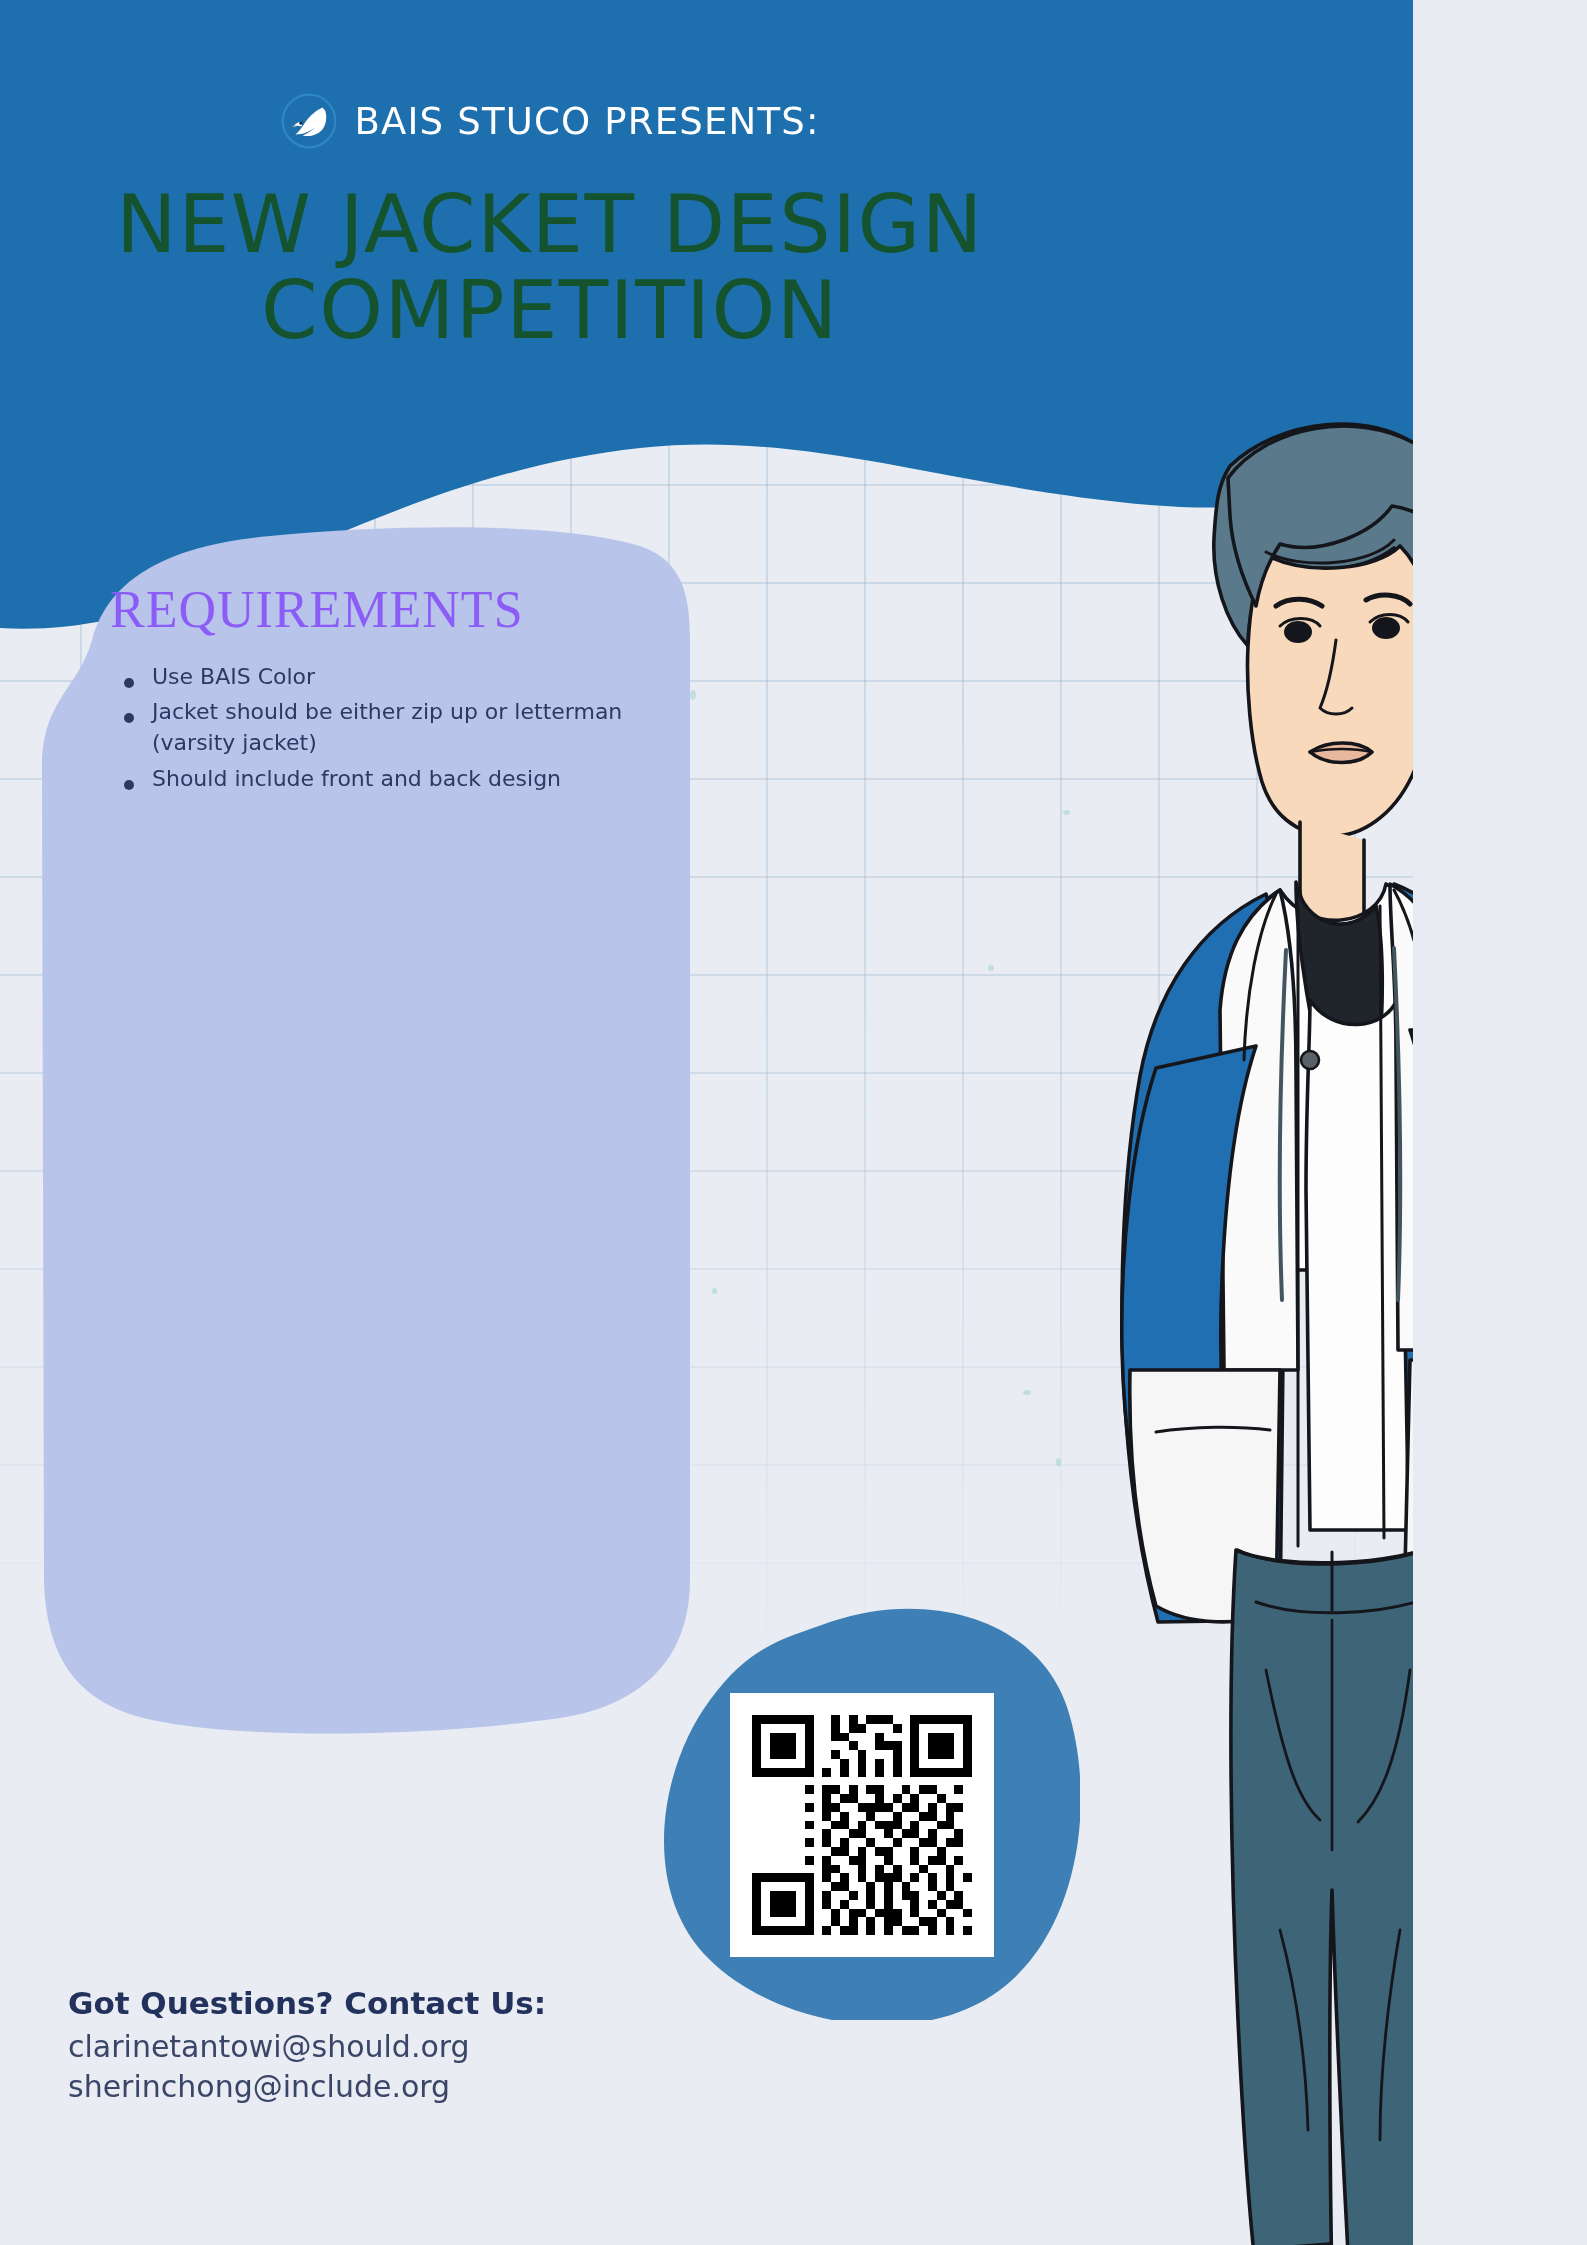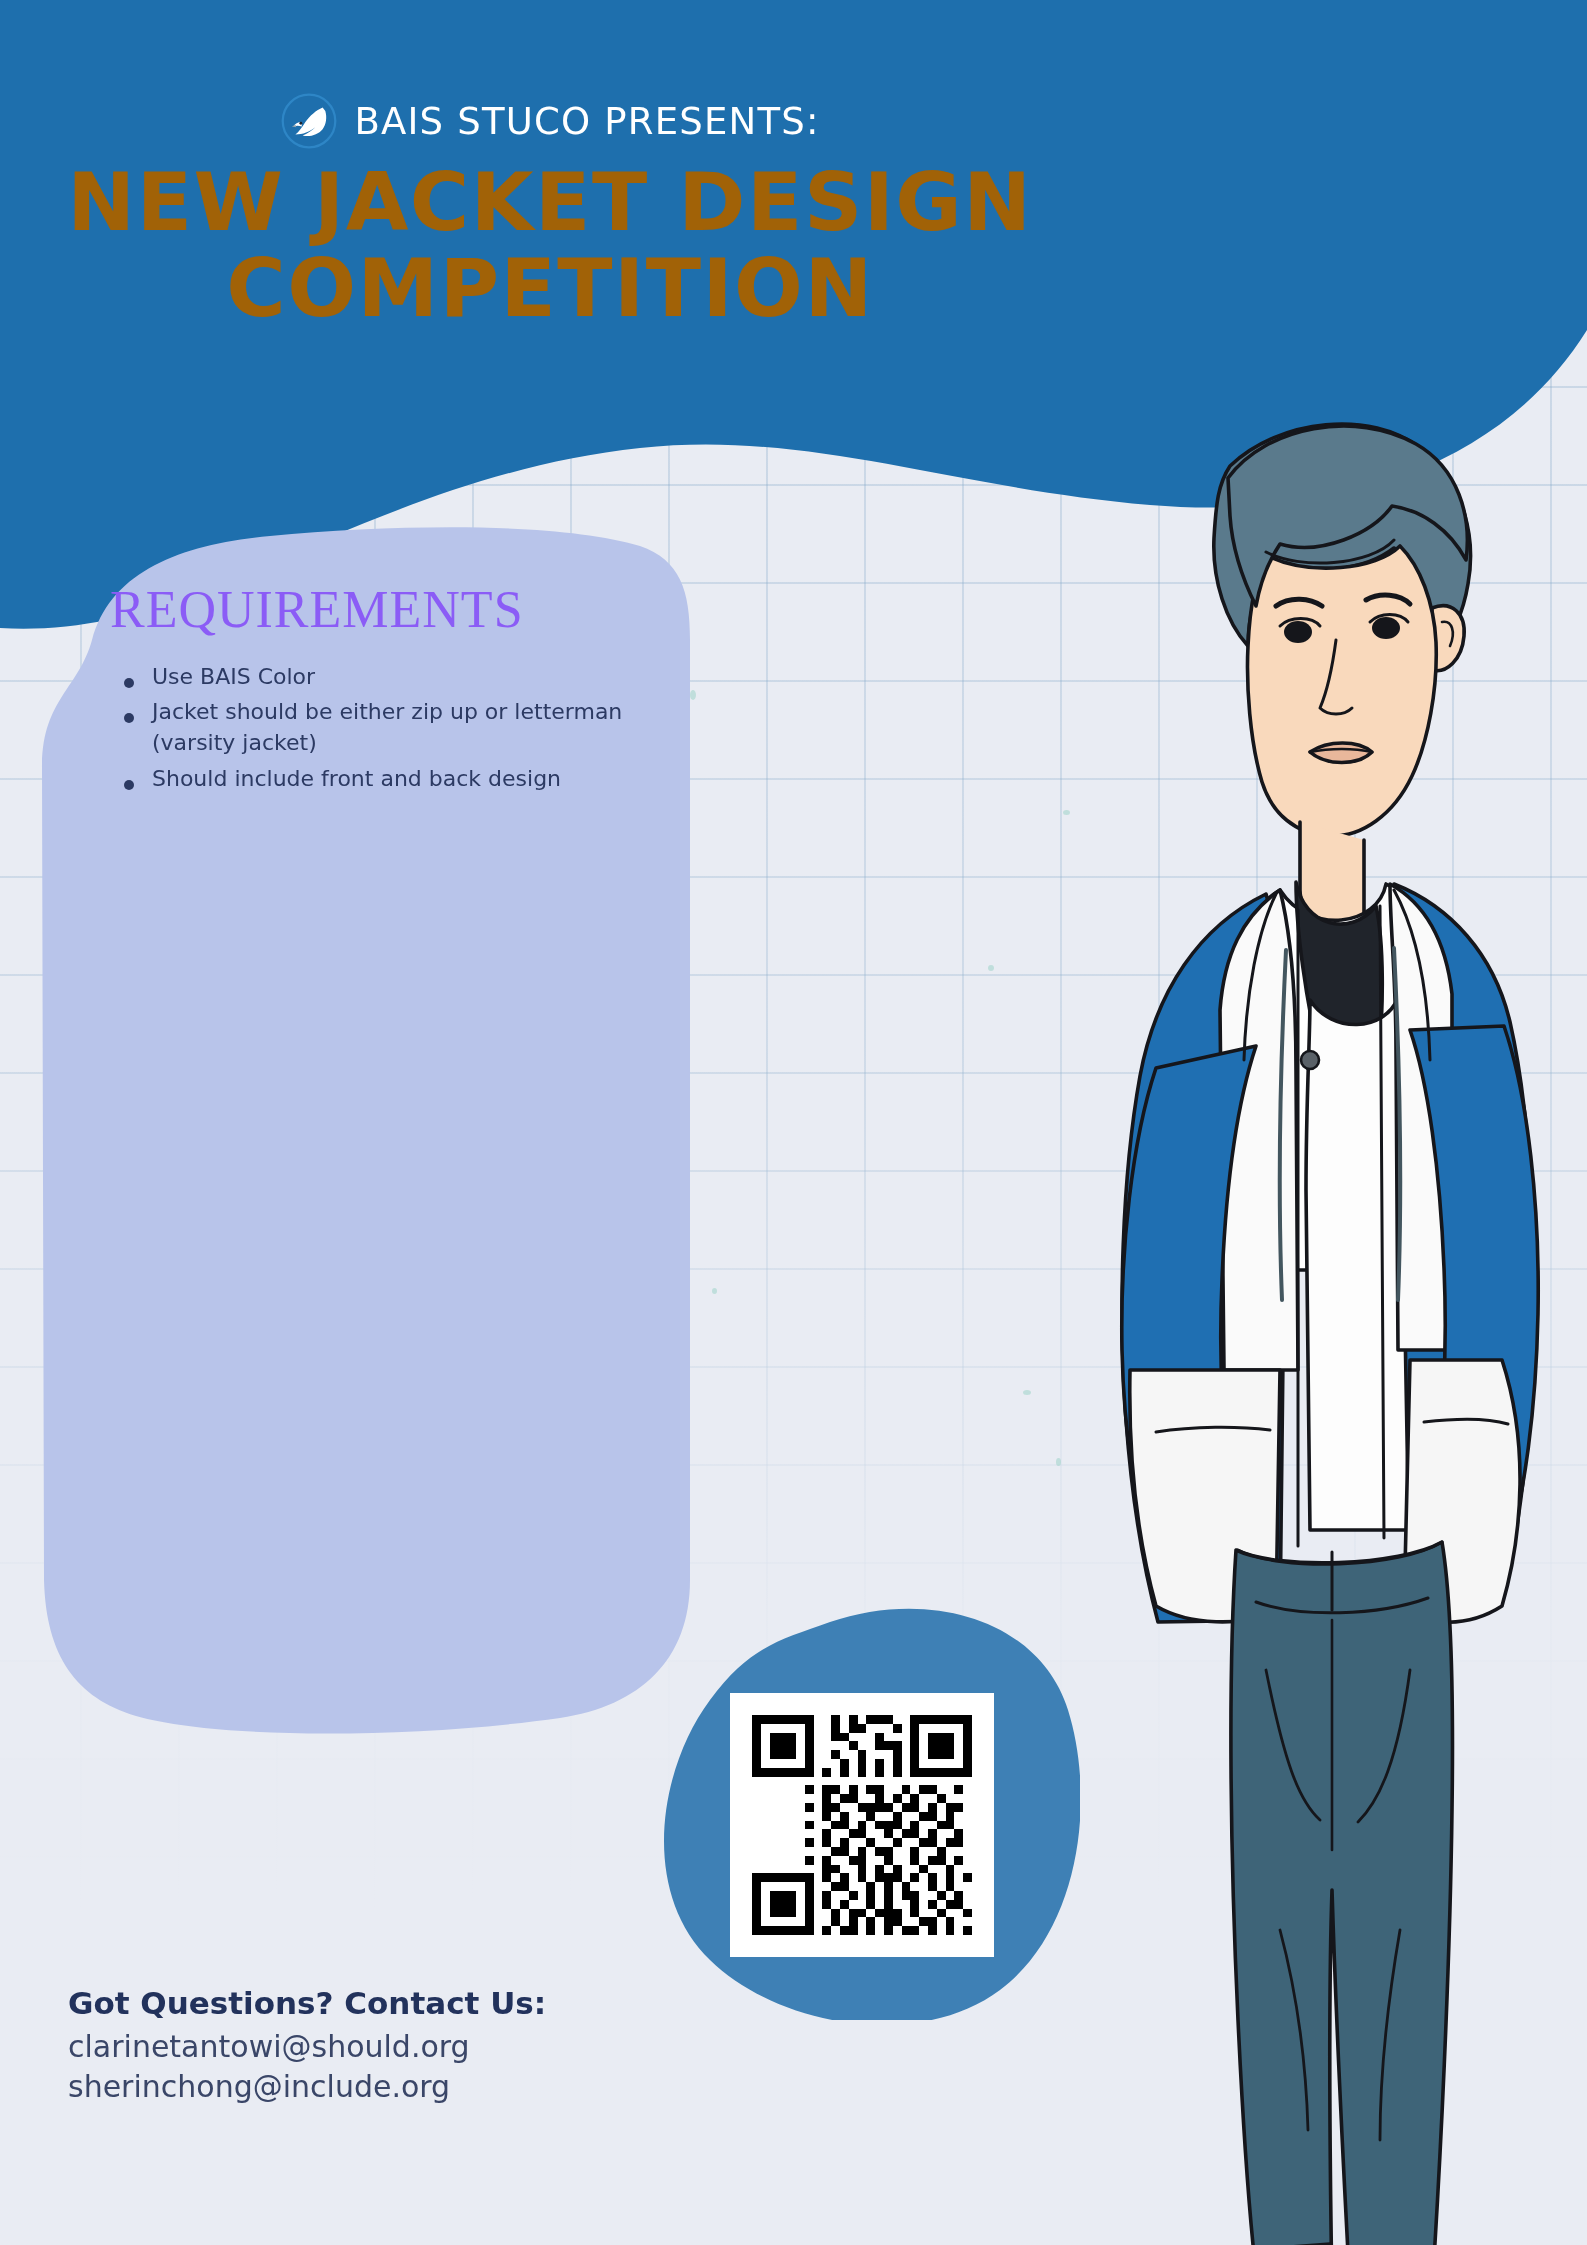--- a/index.html
+++ b/index.html
@@ -1,20 +1,20 @@
 <!DOCTYPE html>
 <html><head>
 <meta charset="utf-8">
 <style>
   html,body{margin:0;padding:0;background:#e8ebf2;}
   *{box-sizing:border-box;}
 
   .poster{
     position:relative;
-    width:1587px;
+    width:1413px;
     height:2245px;
     overflow:hidden;
     background:#e9ecf3;
     font-family:"Liberation Sans", sans-serif;
   }
 
   
   .grid-layer{
     position:absolute; left:0; top:0; width:100%; height:100%;
     background-image:
@@ -49,27 +49,27 @@
     display:flex; align-items:center; justify-content:center; gap:16px;
     height:70px;
   }
   .logo-mark{width:58px;height:58px;flex:0 0 58px;}
   .presents-text{
     font-size:37px; letter-spacing:1.2px; font-weight:400;
     font-family:"DejaVu Sans", sans-serif;
     color:#ffffff; white-space:nowrap;
   }
   .main-title{
-    margin-top:4px;
+    margin-top:26px;
     font-family:"DejaVu Sans", sans-serif;
     font-size:81px;
     line-height:1.06;
-    font-weight:700;
+    font-weight:400;
     letter-spacing:1.5px;
-    color:#a16207;
+    color:#14532d;
     padding:0 60px;
   }
 
   
   .section{position:absolute; left:110px; width:560px;}
   .sec-requirements{top:580px;}
   .sec-timeline{top:862px;}
 
   .sec-head{
     font-family:Liberation Serif, serif;

